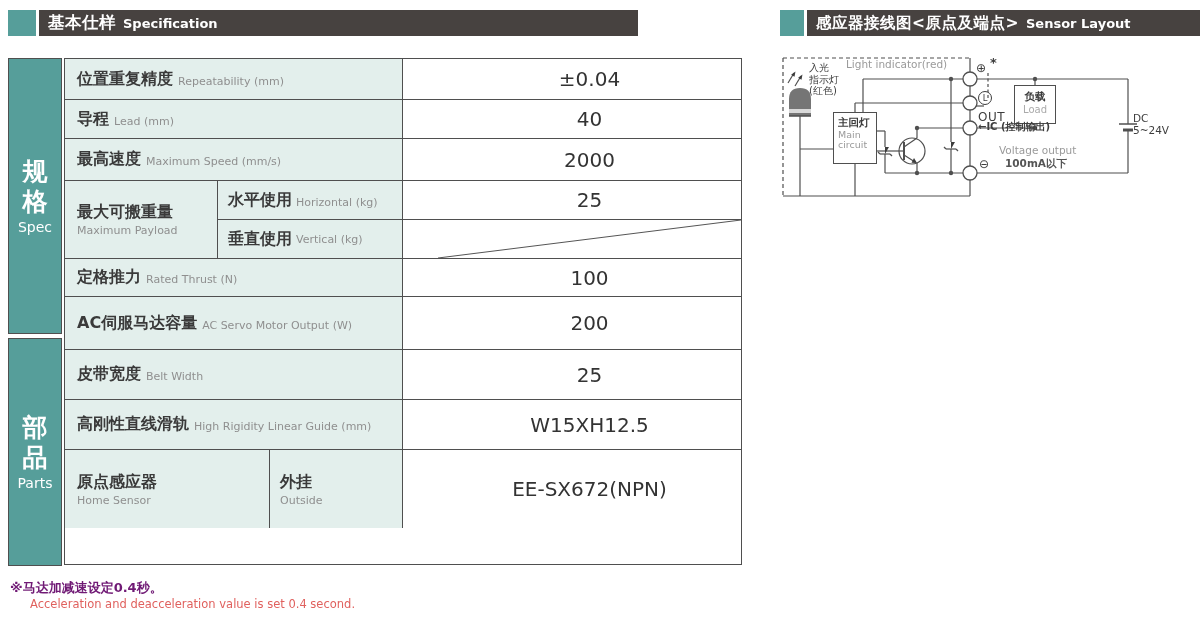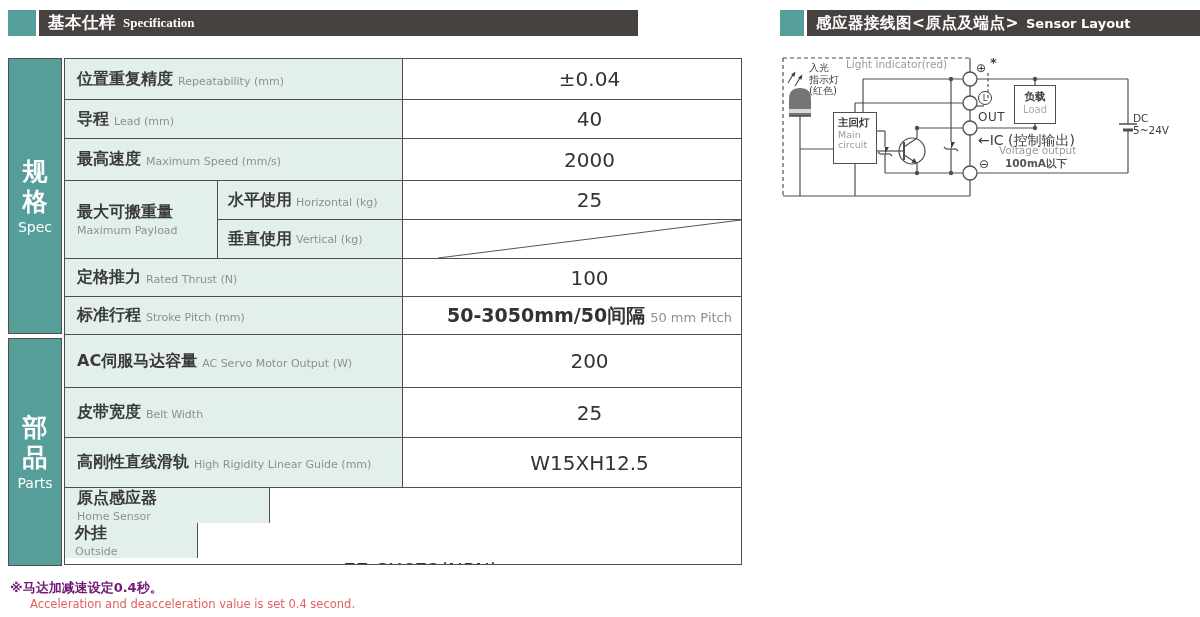--- a/index.html
+++ b/index.html
@@ -1,42 +1,42 @@
 <!DOCTYPE html>
 <html><head>
 <meta charset="utf-8">
 <style>
   html,body{margin:0;padding:0;background:#fff;}
   body{font-family:"DejaVu Sans","Liberation Sans",sans-serif;}
   .page{position:relative;width:1200px;height:617px;background:#fff;overflow:hidden;}
 
   
   .hdr{position:absolute;top:10px;height:26px;display:flex;}
-  .hdr-left{left:8px;width:630px;font-family:Liberation Serif, serif;}
+  .hdr-left{left:8px;width:630px;}
   .hdr-right{left:780px;width:420px;}
   .hdr-sq{background:#569e9a;margin-right:3px;}
   .hdr-left .hdr-sq{width:28px;}
   .hdr-right .hdr-sq{width:24px;}
   .hdr-bar{background:#474240;color:#fff;display:flex;align-items:center;flex:1;padding:0 9px;white-space:nowrap;overflow:hidden;}
   .hdr-zh{font-weight:bold;font-size:16.5px;letter-spacing:0.5px;}
   .hdr-en{font-size:13px;font-weight:bold;margin-left:7px;}
   .hdr-right .hdr-zh{font-size:15.5px;}
 
   
   .spec-table{position:absolute;left:8px;top:58px;width:734px;height:507px;}
   .vcol{position:absolute;left:0;top:0;width:54px;}
   .vsec{background:#569e9a;color:#fff;display:flex;flex-direction:column;align-items:center;justify-content:center;border:1px solid #4f4f4f;box-sizing:border-box;}
   .vsec-spec{height:276px;}
   .vsec-parts{height:228px;margin-top:4px;}
   .vzh{font-size:25px;font-weight:bold;width:1em;line-height:1.18;text-align:center;word-break:break-all;}
   .ven{font-size:14px;margin-top:3px;}
 
   .rows{position:absolute;left:56px;top:0;width:678px;height:507px;border:1px solid #4f4f4f;box-sizing:border-box;background:#fff;overflow:hidden;}
   .trow{display:flex;border-bottom:1px solid #4f4f4f;box-sizing:border-box;}
-  .trow:last-child{border-bottom:none;flex-direction:column;}
+  .trow:last-child{border-bottom:none;}
   .cell{box-sizing:border-box;}
   .lbl{width:338px;background:#e3efec;display:flex;align-items:center;padding-left:12px;border-right:1px solid #4f4f4f;}
   .lbl .zh{font-size:16px;font-weight:bold;color:#3a3a3a;white-space:nowrap;}
   .lbl .en{font-size:11px;color:#8f8f8f;margin-left:5px;margin-top:4px;white-space:nowrap;}
   .stack{flex-direction:column;align-items:flex-start;justify-content:center;}
   .stack .en{margin-left:0;margin-top:1px;}
   .val{flex:1;display:flex;align-items:center;justify-content:center;background:#fff;font-size:20px;color:#333;margin-left:35px;}
   .val .big{font-size:20px;color:#333;}
   .val .bold-zh{font-size:19px;font-weight:bold;color:#333;}
   .val .suffix{font-size:13px;color:#8f8f8f;margin-left:5px;margin-top:3px;}
@@ -65,21 +65,21 @@
   .box-main .zh{font-size:10.5px;color:#3a3a3a;font-weight:bold;}
   .box-main .en{font-size:9.5px;color:#9a9a9a;line-height:1.05;width:38px;}
   .box-load{position:absolute;left:236px;top:33px;width:42px;height:39px;border:1px solid #4f4f4f;background:#fff;box-sizing:border-box;text-align:center;padding-top:4px;}
   .box-load .zh{font-size:10.5px;color:#3a3a3a;font-weight:bold;}
   .box-load .en{font-size:10px;color:#aaa;}
   .t-plus{left:198px;top:9px;font-size:12px;}
   .t-star{left:212px;top:3px;font-size:13px;font-weight:bold;}
   .t-l{left:200px;top:39px;width:12px;height:12px;border:1px solid #3d3d3d;border-radius:50%;font-size:8.5px;display:flex;align-items:center;justify-content:center;}
   .t-out{left:200px;top:58px;font-size:12px;letter-spacing:0.5px;}
   .t-minus{left:201px;top:105px;font-size:12px;}
-  .lbl-ic{left:200px;top:80px;font-size:14px;}
+  .lbl-ic{left:200px;top:68px;font-size:10px;font-weight:bold;}
   .lbl-volt{left:221px;top:92px;font-size:10.5px;}
   .lbl-ma{left:227px;top:105px;font-size:10.5px;color:#555;font-weight:bold;}
   .lbl-dc{left:355px;top:60px;font-size:10.5px;line-height:1.15;}
 </style>
 </head>
 <body>
 
 <div class="page">
 
   <div class="hdr hdr-left">
@@ -174,30 +174,20 @@
       <div class="trow" style="height:38px">
         <div class="cell lbl">
           <span class="zh">定格推力</span>
           <span class="en">Rated Thrust (N)</span>
         </div>
         <div class="cell val">
           <span class="big">100</span>
         </div>
       </div>
 
-      <div class="trow" style="height:38px">
-        <div class="cell lbl">
-          <span class="zh">标准行程</span>
-          <span class="en">Stroke Pitch (mm)</span>
-        </div>
-        <div class="cell val">
-          <span class="bold-zh">50-3050mm/50间隔</span>
-          <span class="suffix">50 mm Pitch</span>
-        </div>
-      </div>
 
       <div class="trow" style="height:53px">
         <div class="cell lbl">
           <span class="zh">AC伺服马达容量</span>
           <span class="en">AC Servo Motor Output (W)</span>
         </div>
         <div class="cell val">
           <span class="big">200</span>
         </div>
       </div>

